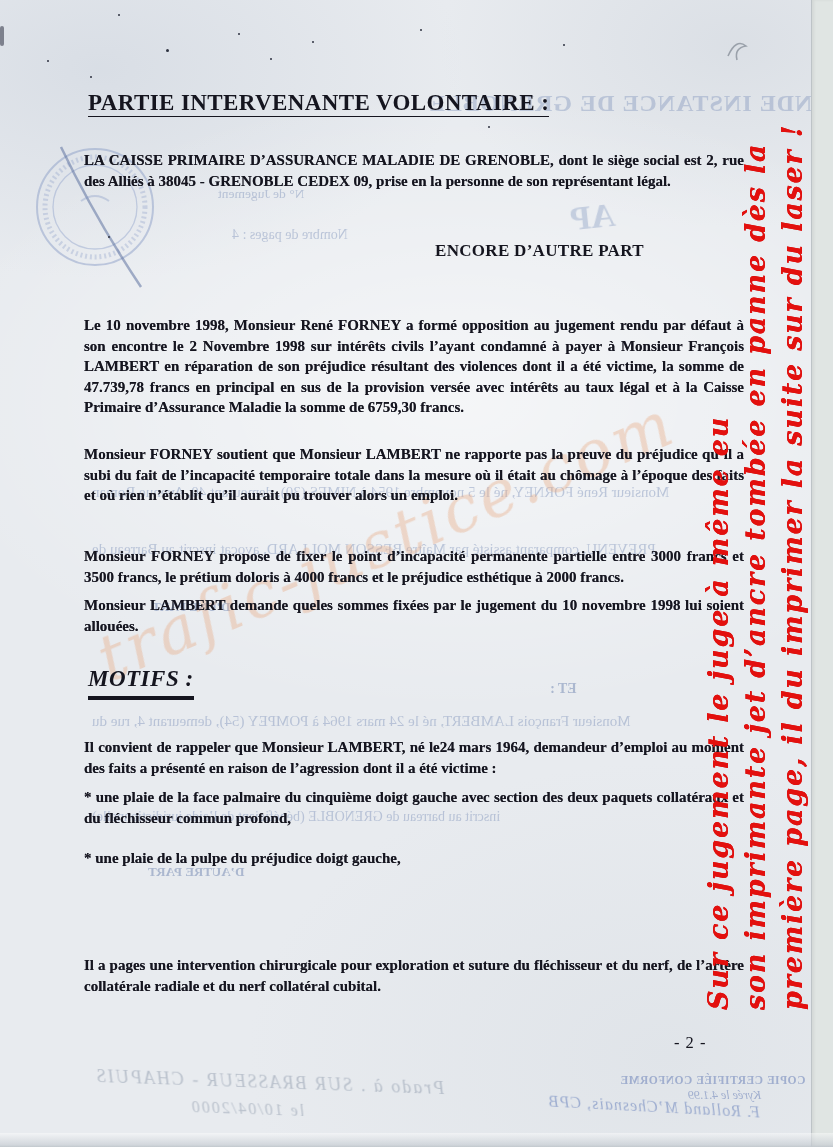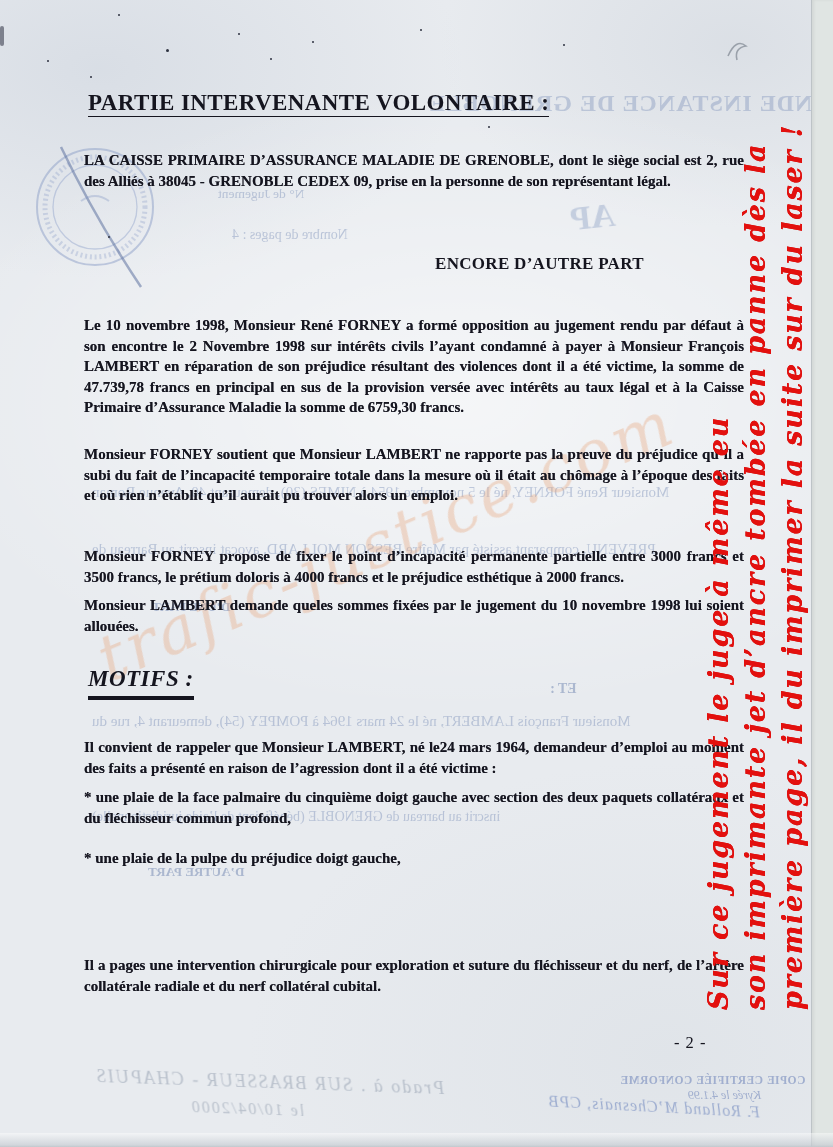--- a/index.html
+++ b/index.html
@@ -25,21 +25,21 @@
   .edge-strip{
     position:absolute;top:0;right:0;width:21px;height:100%;
     background:#e0e5e3;border-left:1px solid #bdc3c7;
     box-shadow:inset 2px 0 3px rgba(0,0,0,.06);
   }
   
   .tx{position:absolute;left:84px;width:660px;font-size:15px;line-height:20.5px;
       text-align:justify;text-shadow:0 0 .3px rgba(10,10,25,.6);font-weight:bold;}
   .h-party{position:absolute;left:88px;top:90px;font-size:23px;font-weight:bold;letter-spacing:.4px;}
   .h-party span{border-bottom:1.6px solid #15151f;padding-bottom:1px;}
-  .h-encore{position:absolute;left:435px;top:241px;font-size:17px;font-weight:bold;letter-spacing:.3px;margin-top:13px;}
+  .h-encore{position:absolute;left:435px;top:241px;font-size:17px;font-weight:bold;letter-spacing:.3px;}
   .h-motifs{position:absolute;left:88px;top:666px;font-size:23px;font-weight:bold;letter-spacing:.5px;}
   .h-motifs span{display:inline-block;border-bottom:4px solid #15151f;padding-bottom:4px;font-style:italic;}
   .pagenum{position:absolute;left:674px;top:1033px;font-size:16.5px;letter-spacing:1px;}
   
   .red-note{
     position:absolute;left:700px;top:1010px;width:960px;
     transform:rotate(-90deg);transform-origin:0 0;
     font-family:"DejaVu Serif", serif;font-style:italic;font-weight:bold;
     font-size:27px;line-height:37px;letter-spacing:1.8px;
     color:#e3100e;white-space:nowrap;

